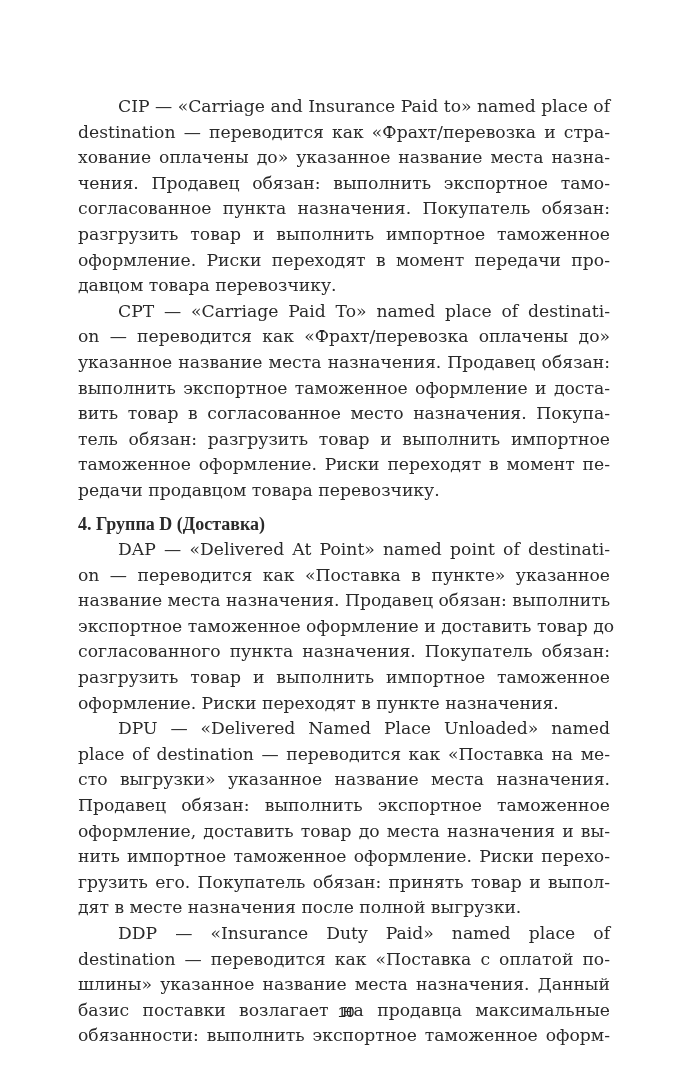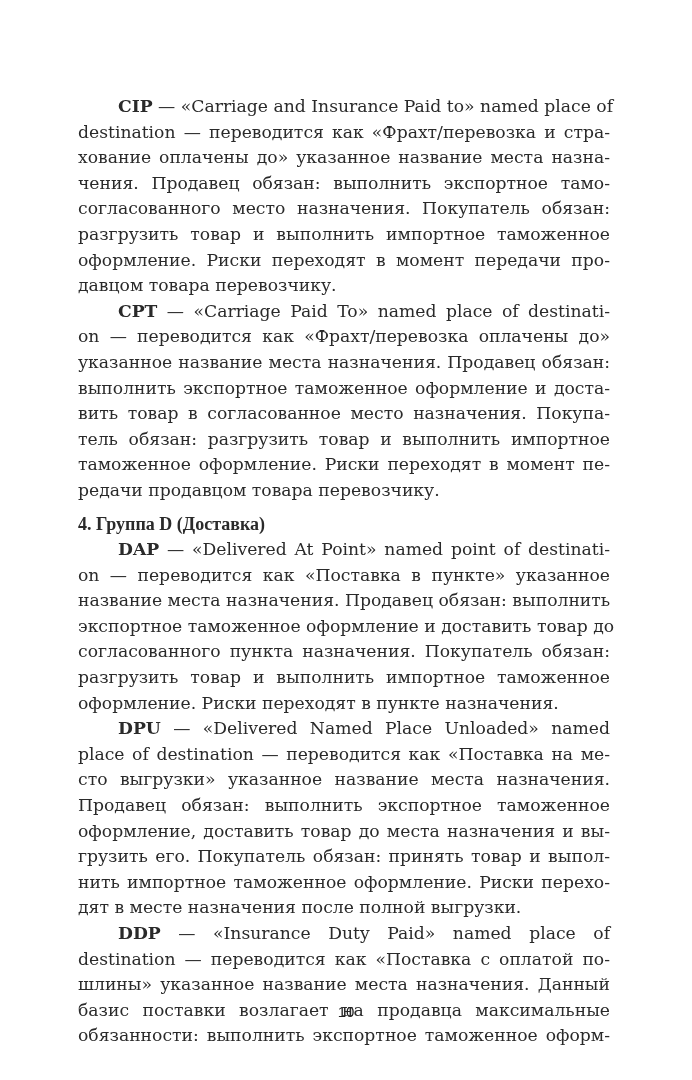--- a/index.html
+++ b/index.html
@@ -9,39 +9,39 @@
     font-family: "DejaVu Serif", "Liberation Serif", serif;
     font-size: 17.2px; color: #2a2a2a;
   }
   .line {
     display: block; height: 25.6px; line-height: 25.6px;
     text-align: justify; text-align-last: justify; white-space: nowrap;
     overflow: visible;
   }
   .line.last { text-align-last: left; }
   .line.indent { padding-left: 40px; }
-  .term { font-weight: bold; }
+  .term { font-weight: normal; }
   .heading { font-weight: bold; font-family: "Liberation Serif", serif; font-size: 18px; }
   .gap { height: 8px; }
   .page-number {
     position: absolute; left: 0; width: 692px; top: 1003px; text-align: center;
     font-family: "Liberation Sans", sans-serif; font-size: 15px; color: #222;
   }
 </style>
 </head>
 <body>
 
 <div class="page">
 
   <div>
     <span class="line indent"><span class="term">CIP</span><span> — «Carriage and Insurance Paid to» named place of</span></span>
     <span class="line">destination — переводится как «Фрахт/перевозка и стра-</span>
     <span class="line">хование оплачены до» указанное название места назна-</span>
     <span class="line">чения. Продавец обязан: выполнить экспортное тамо-</span>
-    <span class="line">согласованного место назначения. Покупатель обязан:</span>
+    <span class="line">согласованное пункта назначения. Покупатель обязан:</span>
     <span class="line">разгрузить товар и выполнить импортное таможенное</span>
     <span class="line">оформление. Риски переходят в момент передачи про-</span>
     <span class="line last">давцом товара перевозчику.</span>
   </div>
 
   <div>
     <span class="line indent"><span class="term">CPT</span><span> — «Carriage Paid To» named place of destinati-</span></span>
     <span class="line">on — переводится как «Фрахт/перевозка оплачены до»</span>
     <span class="line">указанное название места назначения. Продавец обязан:</span>
     <span class="line">выполнить экспортное таможенное оформление и доста-</span>
@@ -64,22 +64,22 @@
     <span class="line">разгрузить товар и выполнить импортное таможенное</span>
     <span class="line last">оформление. Риски переходят в пункте назначения.</span>
   </div>
 
   <div>
     <span class="line indent"><span class="term">DPU</span><span> — «Delivered Named Place Unloaded» named</span></span>
     <span class="line">place of destination — переводится как «Поставка на ме-</span>
     <span class="line">сто выгрузки» указанное название места назначения.</span>
     <span class="line">Продавец обязан: выполнить экспортное таможенное</span>
     <span class="line">оформление, доставить товар до места назначения и вы-</span>
+    <span class="line">нить импортное таможенное оформление. Риски перехо-</span>
     <span class="line">грузить его. Покупатель обязан: принять товар и выпол-</span>
-    <span class="line">нить импортное таможенное оформление. Риски перехо-</span>
     <span class="line last">дят в месте назначения после полной выгрузки.</span>
   </div>
 
   <div>
     <span class="line indent"><span class="term">DDP</span><span> — «Insurance Duty Paid» named place of</span></span>
     <span class="line">destination — переводится как «Поставка с оплатой по-</span>
     <span class="line">шлины» указанное название места назначения. Данный</span>
     <span class="line">базис поставки возлагает на продавца максимальные</span>
     <span class="line">обязанности: выполнить экспортное таможенное оформ-</span>
   </div>

